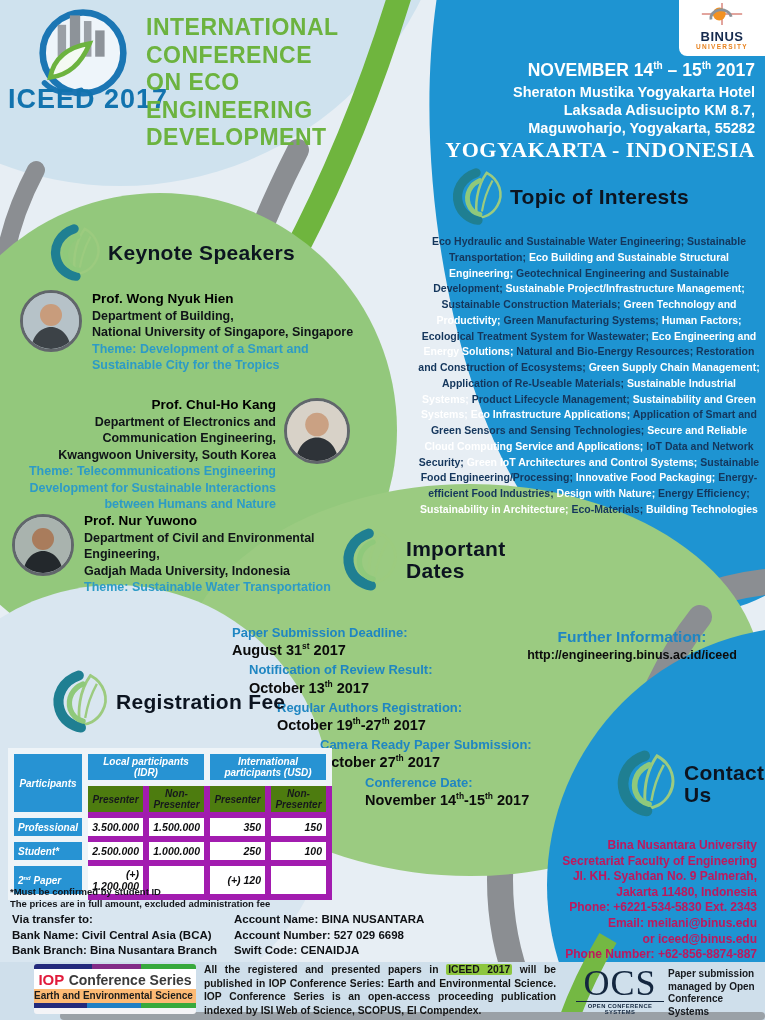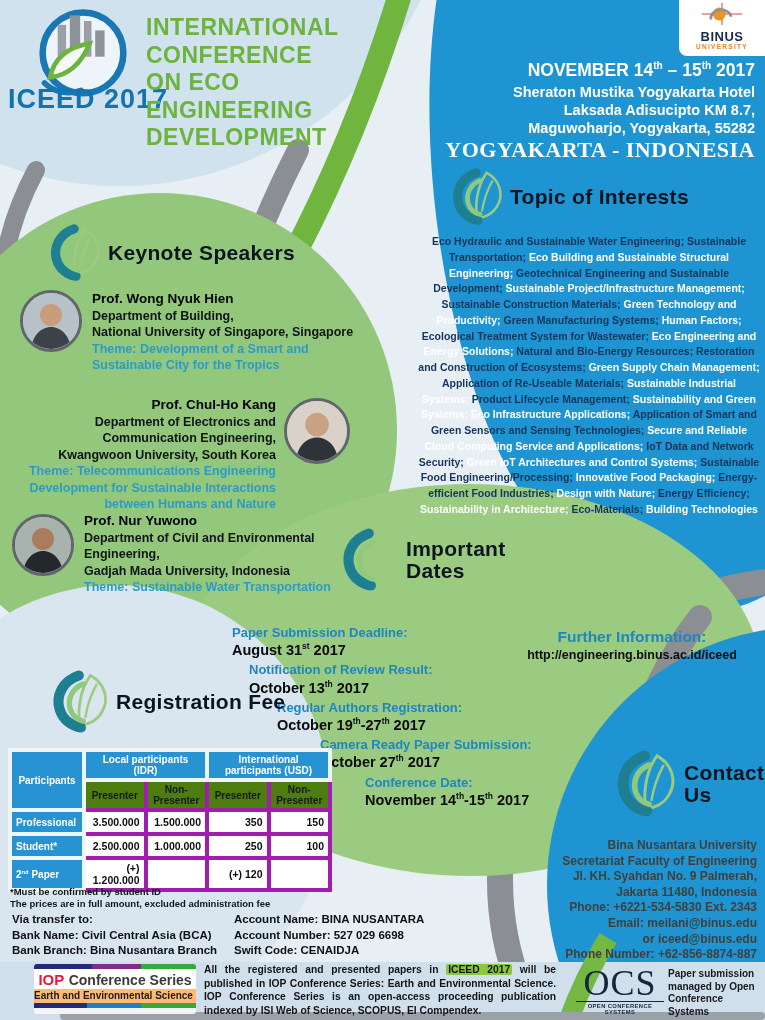--- a/index.html
+++ b/index.html
@@ -48,31 +48,31 @@
   .date-label{font-size:13px;font-weight:bold;color:#1f86c2;line-height:1.25;}
   .date-value{font-size:14.5px;font-weight:bold;color:#0b0b0b;line-height:1.25;}
   .further{left:498px;top:628px;width:268px;text-align:center;}
   .further-label{font-size:15.5px;font-weight:bold;color:#1f86c2;}
   .further-url{font-size:12.5px;font-weight:bold;color:#0c0c0c;margin-top:2px;}
 
   
   .reg-head{left:48px;top:668px;}
   table.fee{border-collapse:collapse;font-weight:bold;table-layout:fixed;}
   table.fee{border:3px solid #15161a;background:#fff;}
-  .fee th,.fee td{border:4px solid #a21caf;padding:2px 4px;}
+  .fee th,.fee td{border:6px solid #a21caf;padding:2px 4px;font-style:italic;}
   .fee .hblue{background:#2793d3;color:#fff;border-color:#eef4f8;font-size:10px;text-align:center;}
   .fee .subh{background:#4d7c0f;color:#16181c;font-size:10px;text-align:center;}
   .fee td{font-size:10.5px;color:#0d0d0f;text-align:right;height:24px;}
   .fee .rl{text-align:left;font-size:10px;}
   .footnote{font-size:9.5px;font-weight:bold;color:#13151a;line-height:1.25;}
   .transfer{font-size:11.5px;font-weight:bold;color:#0e1014;line-height:1.35;}
 
   
   .contact-head{left:612px;top:748px;}
-  .contact-body{right:8px;top:838px;width:280px;text-align:right;color:#404040;
+  .contact-body{right:8px;top:838px;width:280px;text-align:right;color:#be185d;
     font-weight:bold;font-size:12px;line-height:1.3;}
   .contact-body .em{}
 
   
   .iop-box{left:34px;top:964px;width:162px;height:50px;background:#f4f4f7;
     border-radius:3px;overflow:hidden;}
   .iop-stripe{height:5px;}
   .stripe-top{background:linear-gradient(90deg,#232a7c 0 36%,#822c87 36% 66%,#37a93c 66% 100%);}
   .stripe-bot{background:linear-gradient(90deg,#232a7c 0 33%,#1f7fc4 33% 66%,#37a93c 66% 100%);}
   .iop-row{text-align:center;padding-top:2px;background:#fff;}

